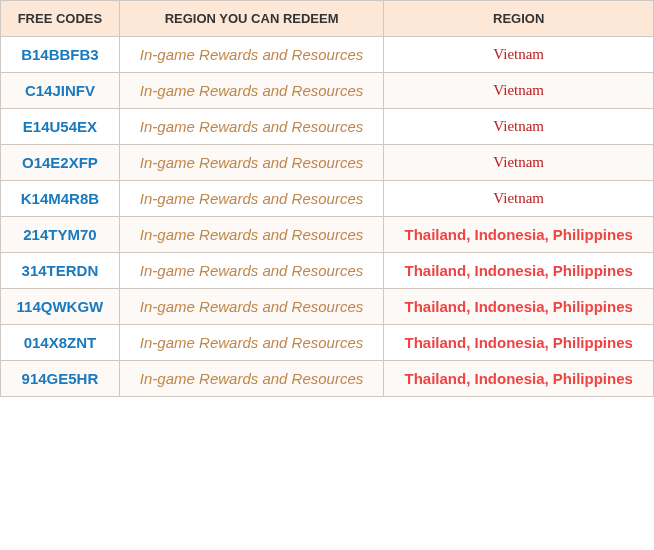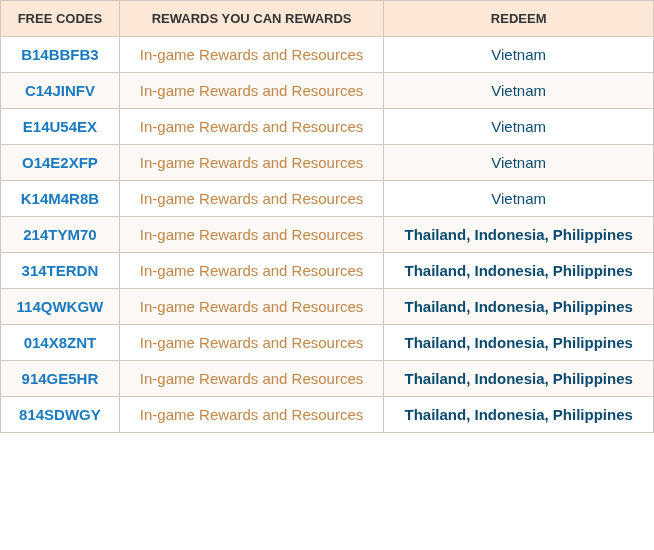--- a/index.html
+++ b/index.html
@@ -54,41 +54,43 @@
       border-right: 1px solid #d0c8c0;
     }
 
     .code-cell {
       color: #1a7abf;
       font-weight: bold;
     }
 
     .reward-cell {
       color: #c0864a;
+      font-style: italic;
     }
 
     .region-vietnam {
-      color: #0c4a6e;
+      color: #b91c1c;
+      font-family: Liberation Serif, serif;
     }
 
     .region-multi {
-      color: #0c4a6e;
+      color: #ef4444;
       font-weight: bold;
     }
   </style>
 </head>
 <body>
 
 <div class="table-container">
   <table>
     <thead>
       <tr>
         <th>FREE CODES</th>
-        <th>REWARDS YOU CAN REWARDS</th>
-        <th>REDEEM</th>
+        <th>REGION YOU CAN REDEEM</th>
+        <th>REGION</th>
       </tr>
     </thead>
     <tbody id="table-body">
     <tr>
           <td class="code-cell">B14BBFB3</td>
           <td class="reward-cell">In-game Rewards and Resources</td>
           <td class="region-vietnam">Vietnam</td>
         </tr>
         <tr>
           <td class="code-cell">C14JINFV</td>
@@ -128,20 +130,15 @@
         <tr>
           <td class="code-cell">014X8ZNT</td>
           <td class="reward-cell">In-game Rewards and Resources</td>
           <td class="region-multi">Thailand, Indonesia, Philippines</td>
         </tr>
         <tr>
           <td class="code-cell">914GE5HR</td>
           <td class="reward-cell">In-game Rewards and Resources</td>
           <td class="region-multi">Thailand, Indonesia, Philippines</td>
         </tr>
-        <tr>
-          <td class="code-cell">814SDWGY</td>
-          <td class="reward-cell">In-game Rewards and Resources</td>
-          <td class="region-multi">Thailand, Indonesia, Philippines</td>
-        </tr>
       </tbody>
   </table>
 </div>
 
 </body></html>

